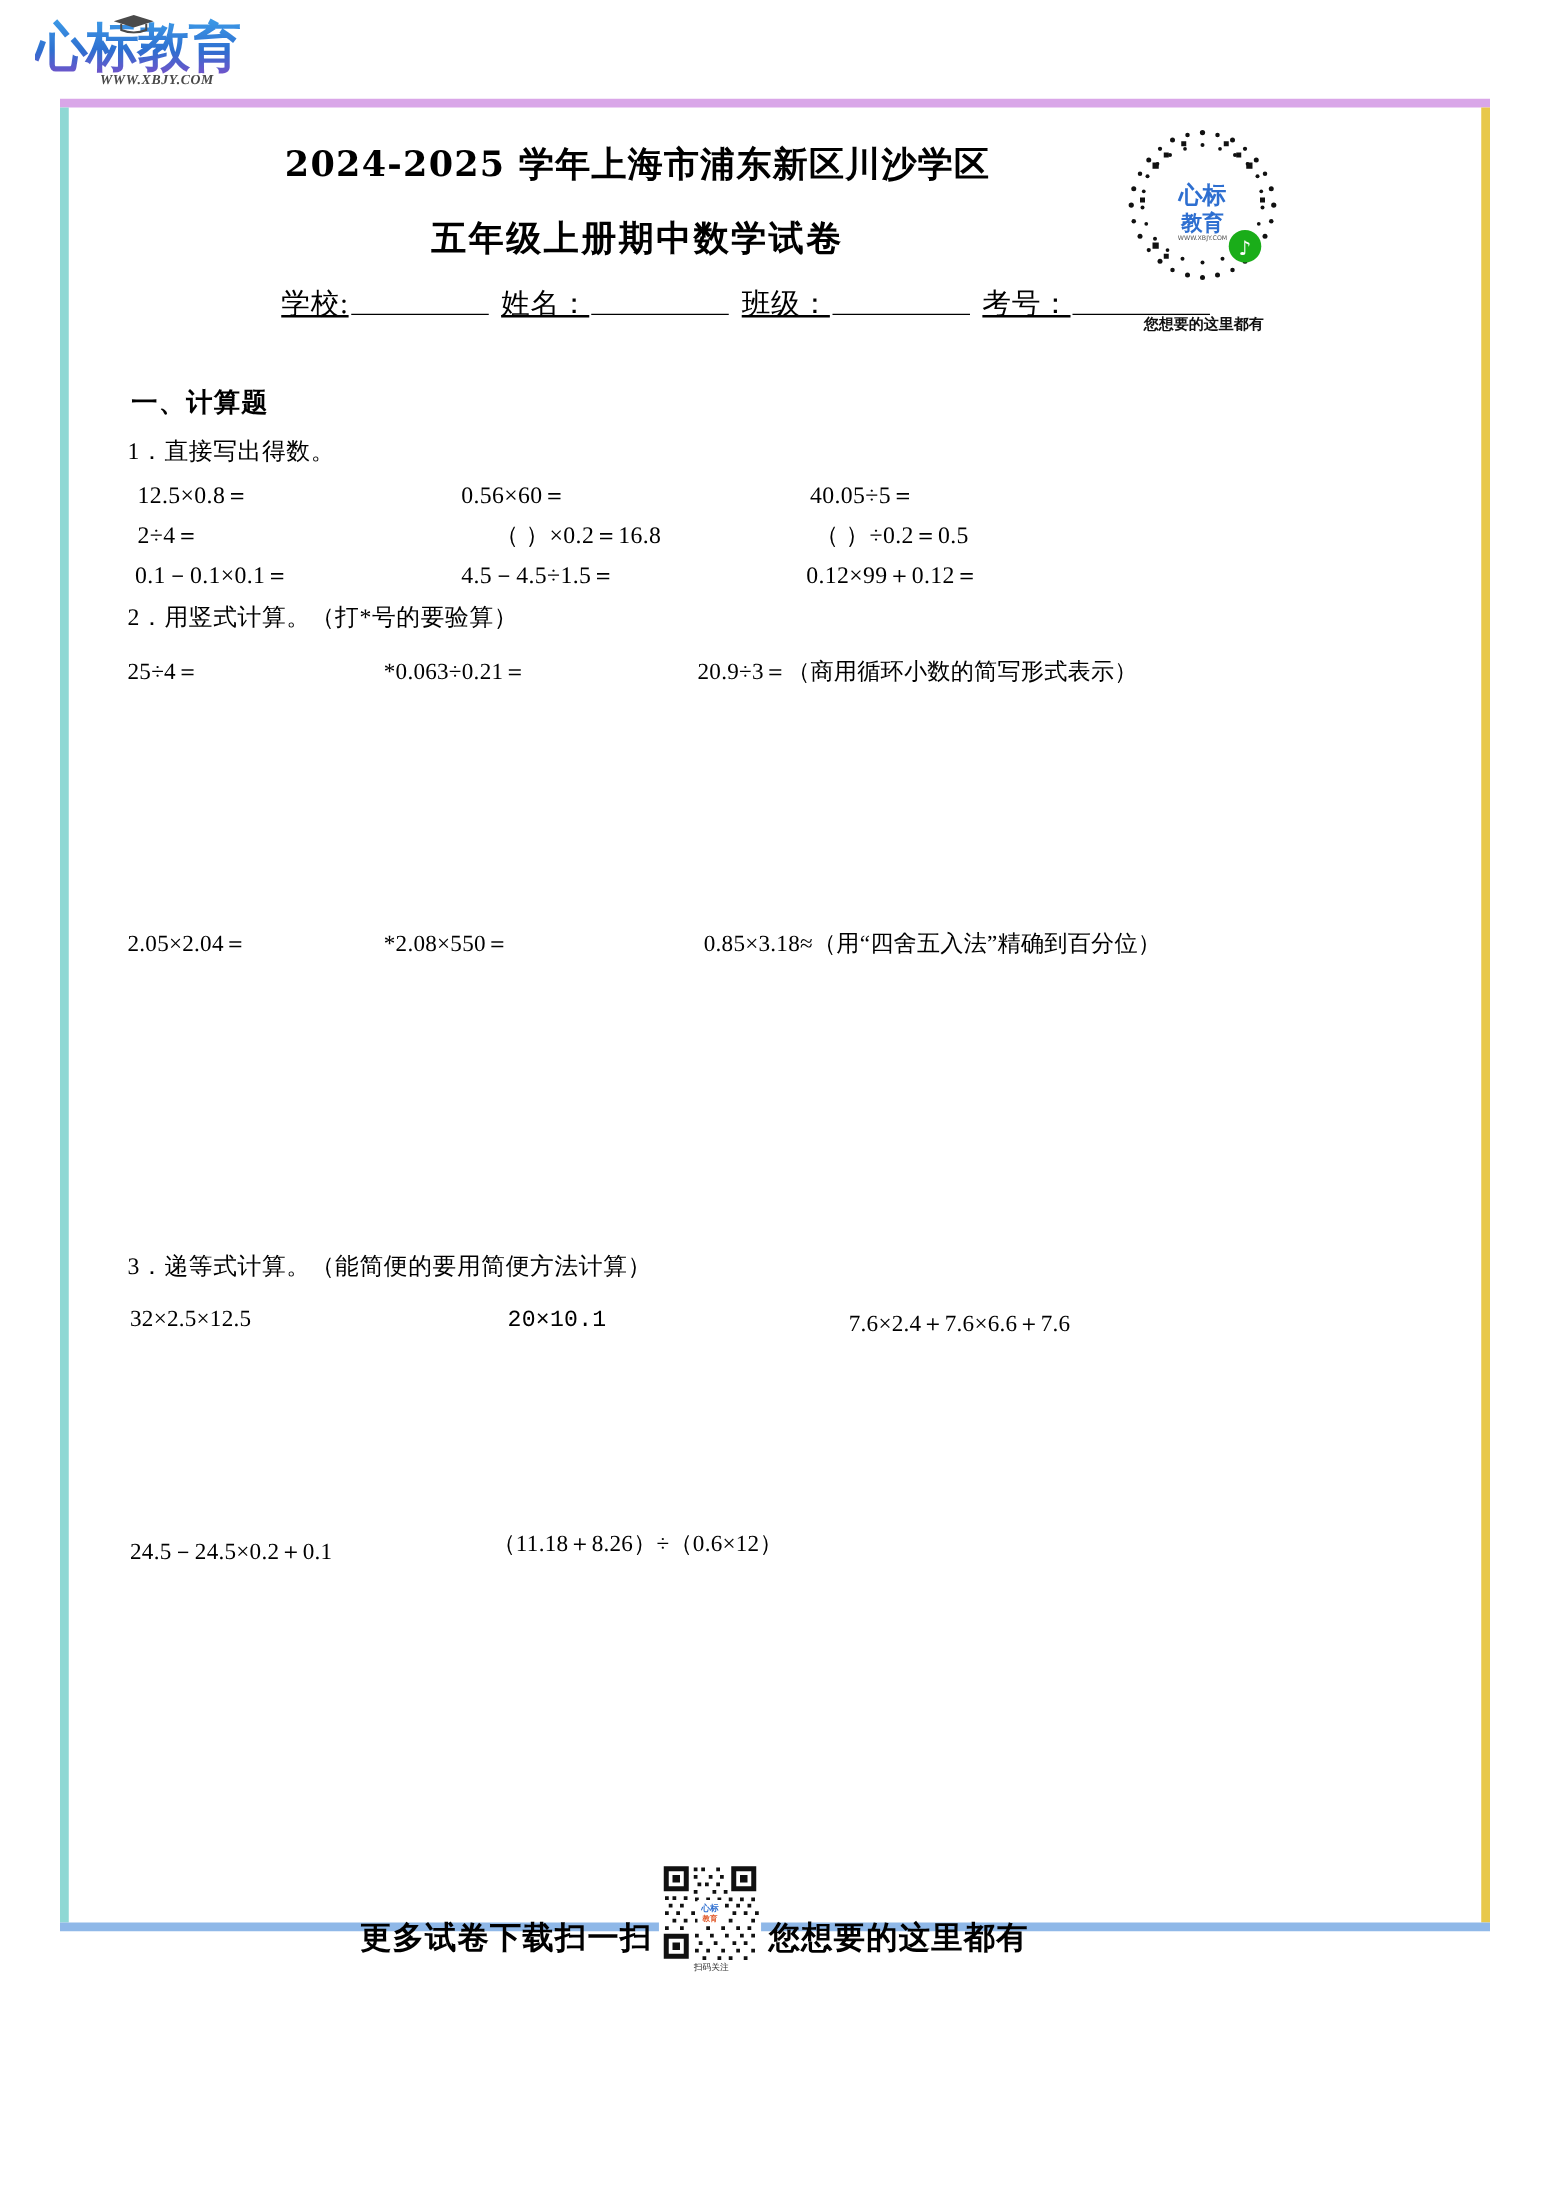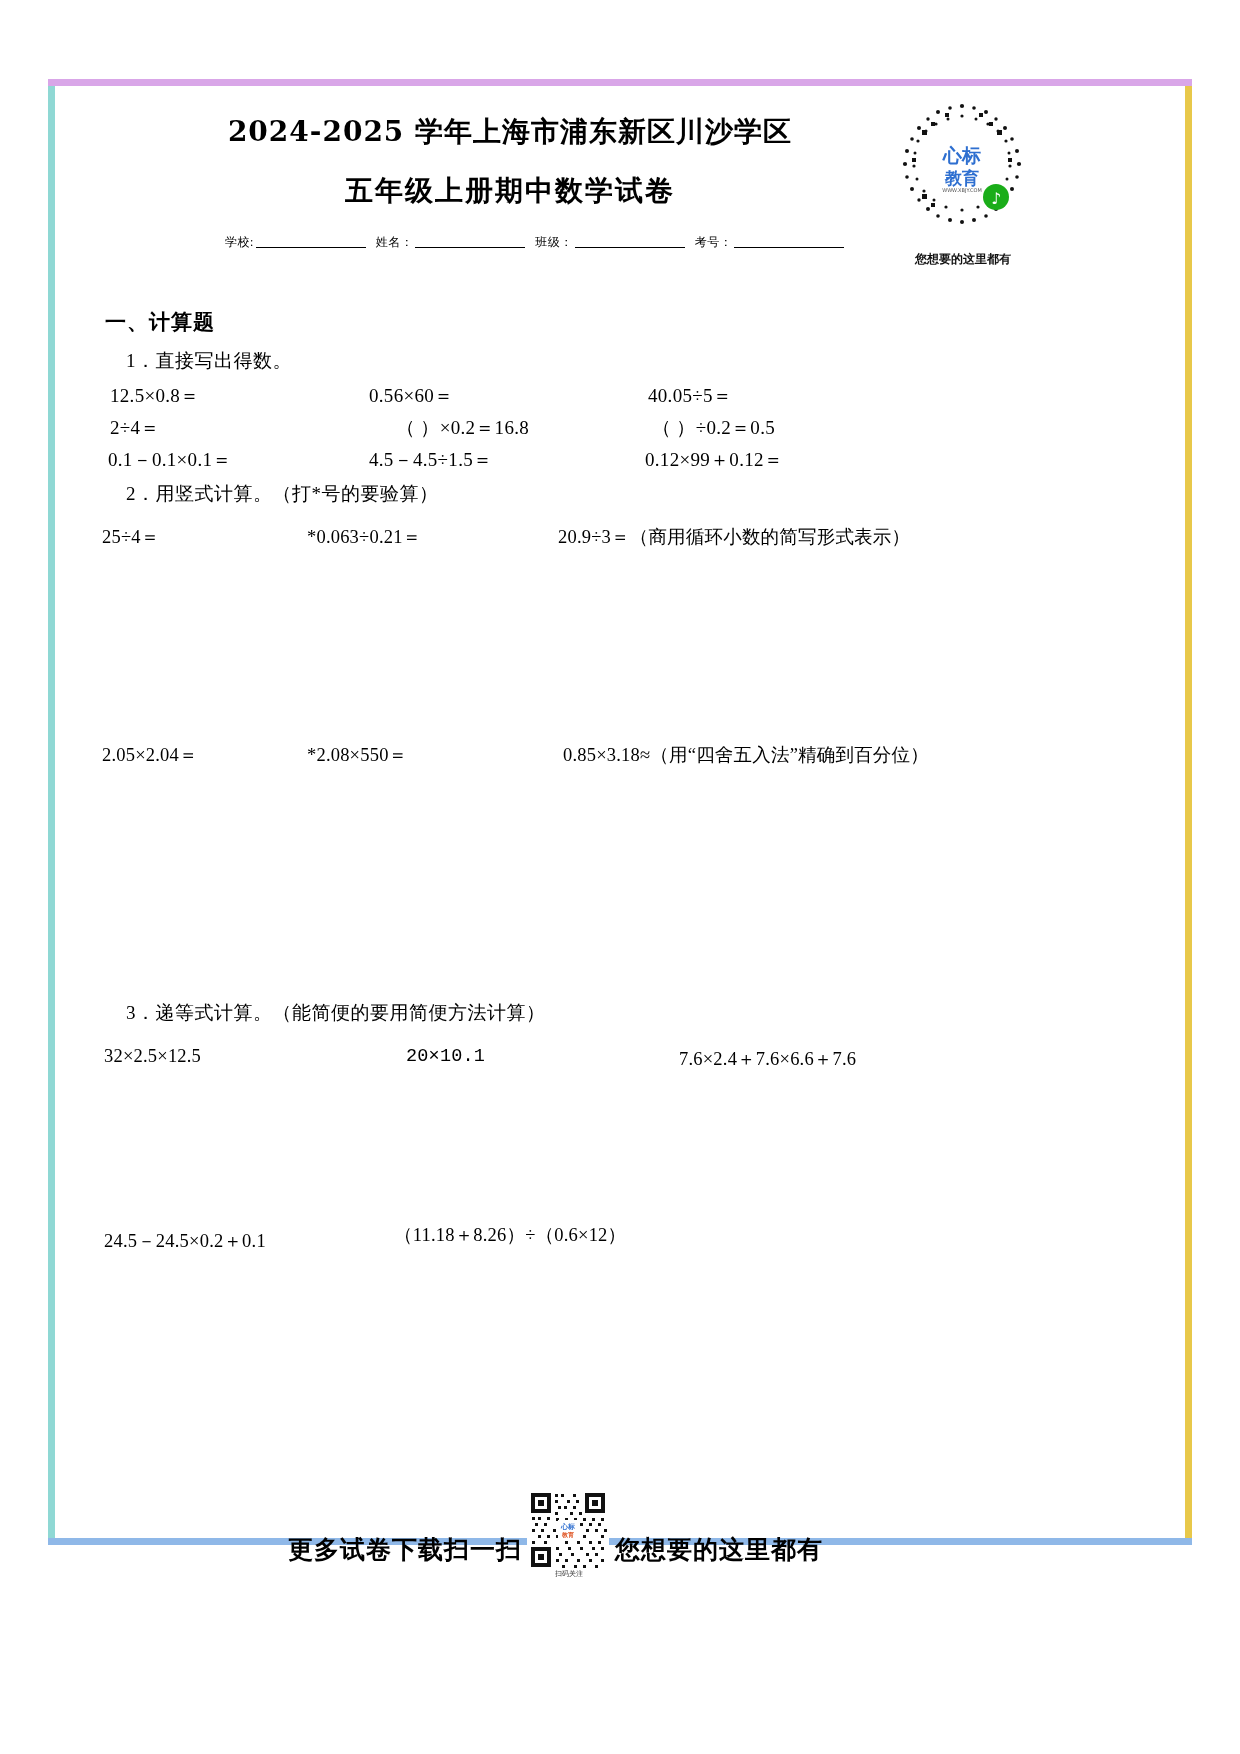--- a/index.html
+++ b/index.html
@@ -138,23 +138,24 @@
     font-size: 12px;
     letter-spacing: 0px;
     white-space: nowrap;
     color: #111;
   }
 
   
   .form-row {
     position: absolute;
     left: 225px; top: 227px;
-    font-size: 12px;
+    font-size: 23px;
     letter-spacing: 0.5px;
     white-space: nowrap;
+    text-decoration: underline;
   }
   .form-row .fl {
     display: inline-block;
     border-bottom: 1.5px solid #000;
     width: 110px;
     height: 20px;
     vertical-align: -2px;
     margin: 0 4px 0 2px;
   }
   .form-row .flbl { margin-left: 6px; }
@@ -166,21 +167,20 @@
     font-weight: 700;
     font-size: 21px;
     letter-spacing: 1px;
     white-space: nowrap;
   }
   .q-prompt {
     position: absolute;
     font-size: 19px;
     letter-spacing: 0.5px;
     white-space: nowrap;
-    margin-left: 24px;
   }
   .expr {
     position: absolute;
     font-size: 19px;
     letter-spacing: 0.3px;
     white-space: nowrap;
   }
   .expr-sm {
     position: absolute;
     font-size: 18.5px;
@@ -222,20 +222,28 @@
     font-size: 25px;
     letter-spacing: 1px;
     white-space: nowrap;
   }
 </style>
 </head>
 <body>
 
 <div class="masthead">
 
+  <div class="logo-wrap">
+    <div class="logo-text">心标教育</div>
+    <svg class="logo-cap" viewBox="0 0 34 16">
+      <polygon points="17,1 33,6 17,11 1,6" fill="#4a4a4a"></polygon>
+      <path d="M7,8 L7,13 Q17,17 27,13 L27,8" fill="none" stroke="#4a4a4a" stroke-width="1.6"></path>
+    </svg>
+    <div class="logo-url">WWW.XBJY.COM</div>
+  </div>
 
 </div>
 
 <div class="page-inner"></div>
 <div class="band-top"></div>
 <div class="band-left"></div>
 <div class="band-right"></div>
 <div class="band-bottom"></div>
 
 <div class="doc-title">2024-2025 学年上海市浦东新区川沙学区</div>

